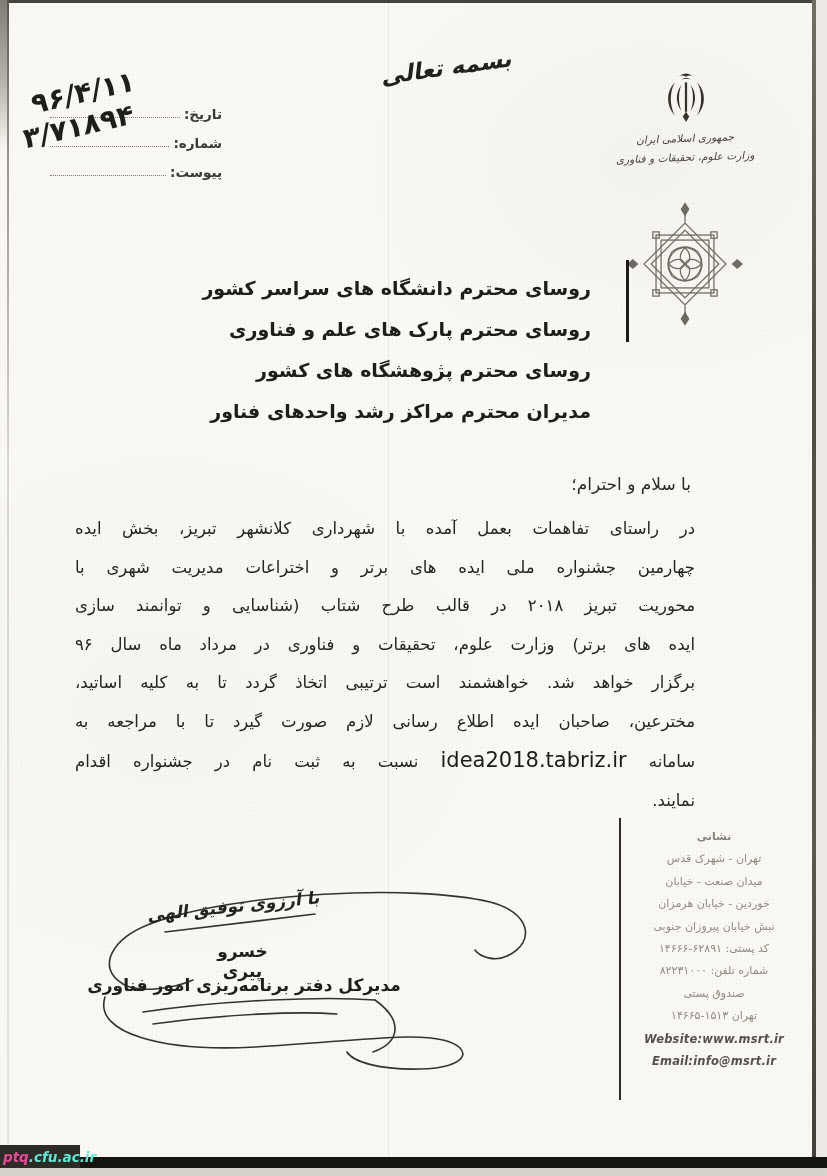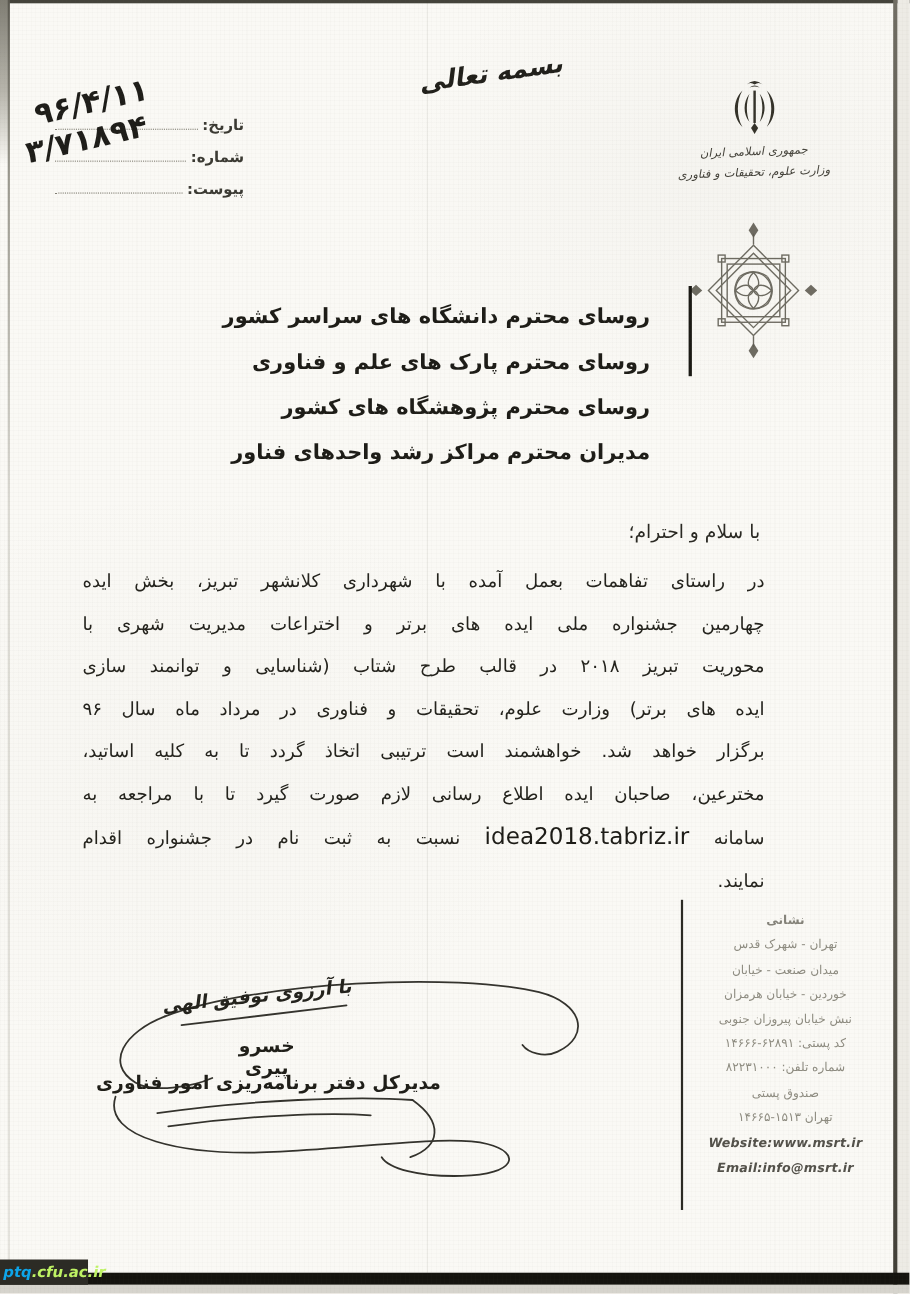--- a/index.html
+++ b/index.html
@@ -74,22 +74,22 @@
   .address-block{position:absolute;left:629px;top:826px;width:170px;text-align:center;
     font-size:11px;color:#8e8c81;line-height:22.4px;}
   .addr-heading{font-weight:bold;letter-spacing:1px;color:#85837a;}
   .addr-latin{direction:ltr;font-style:italic;font-weight:bold;font-size:11.5px;color:#53514a;letter-spacing:0.2px;}
   
   .bottom-bar{position:absolute;left:0;top:1157px;width:827px;height:11px;background:#14130e;}
   .bottom-strip{position:absolute;left:0;top:1168px;width:827px;height:8px;background:#d6d4cd;}
   .watermark{position:absolute;left:0;top:1145px;width:80px;height:23px;background:#2c2b25;
     display:flex;align-items:center;padding-left:3px;box-sizing:border-box;
     direction:ltr;font-style:italic;font-weight:bold;font-size:13.5px;z-index:5;}
-  .wm-prefix{color:#0ea5e9;font-style:italic;}
-  .wm-domain{color:#bef264;}
+  .wm-prefix{color:#ec4899;font-style:italic;}
+  .wm-domain{color:#5eead4;}
 </style>
 </head>
 <body>
 
 <div class="page">
 
   <div class="edge-top"></div>
   <div class="edge-left-dark"></div>
   <div class="edge-left-line"></div>
   <div class="edge-right-line"></div>

